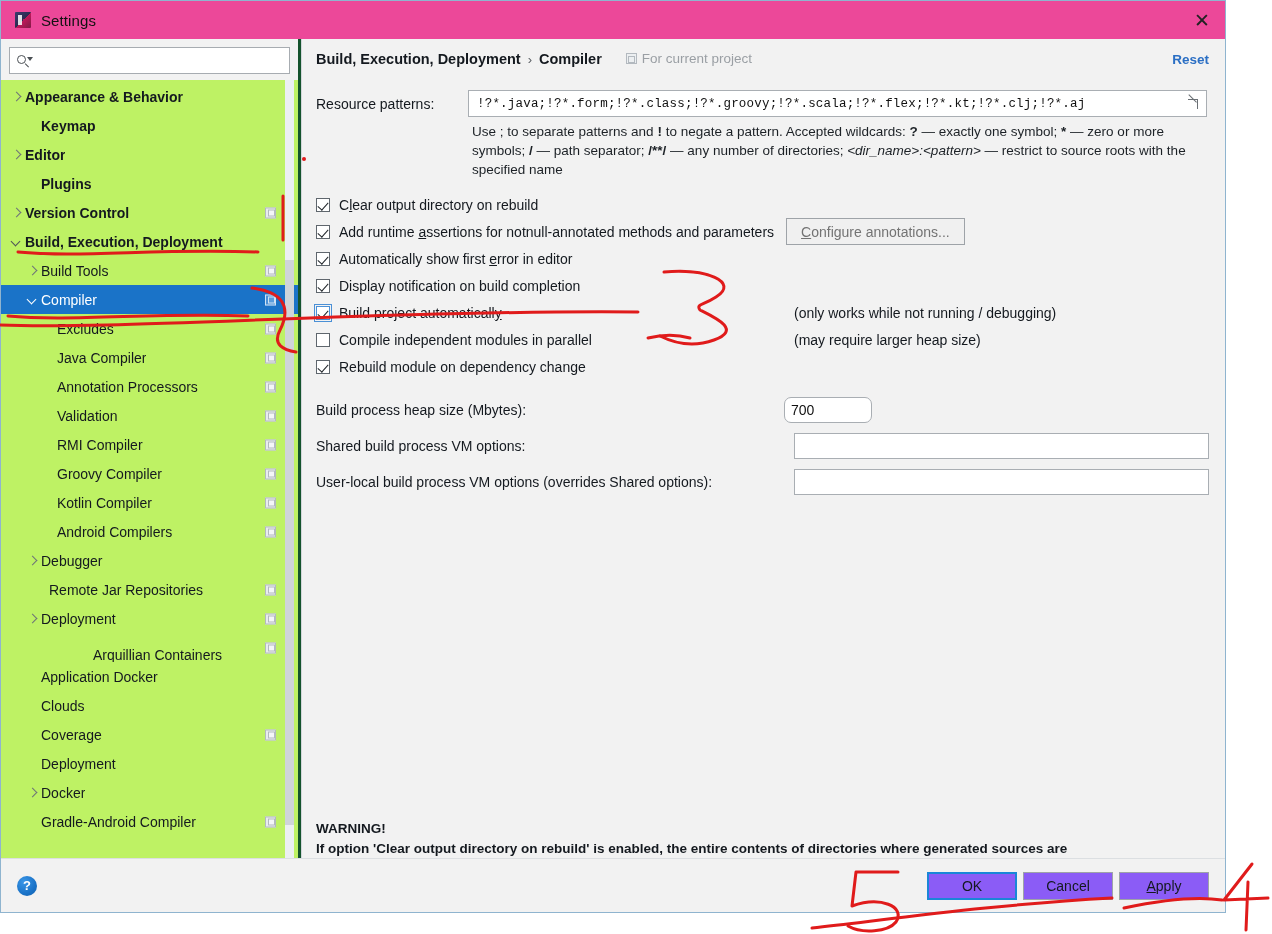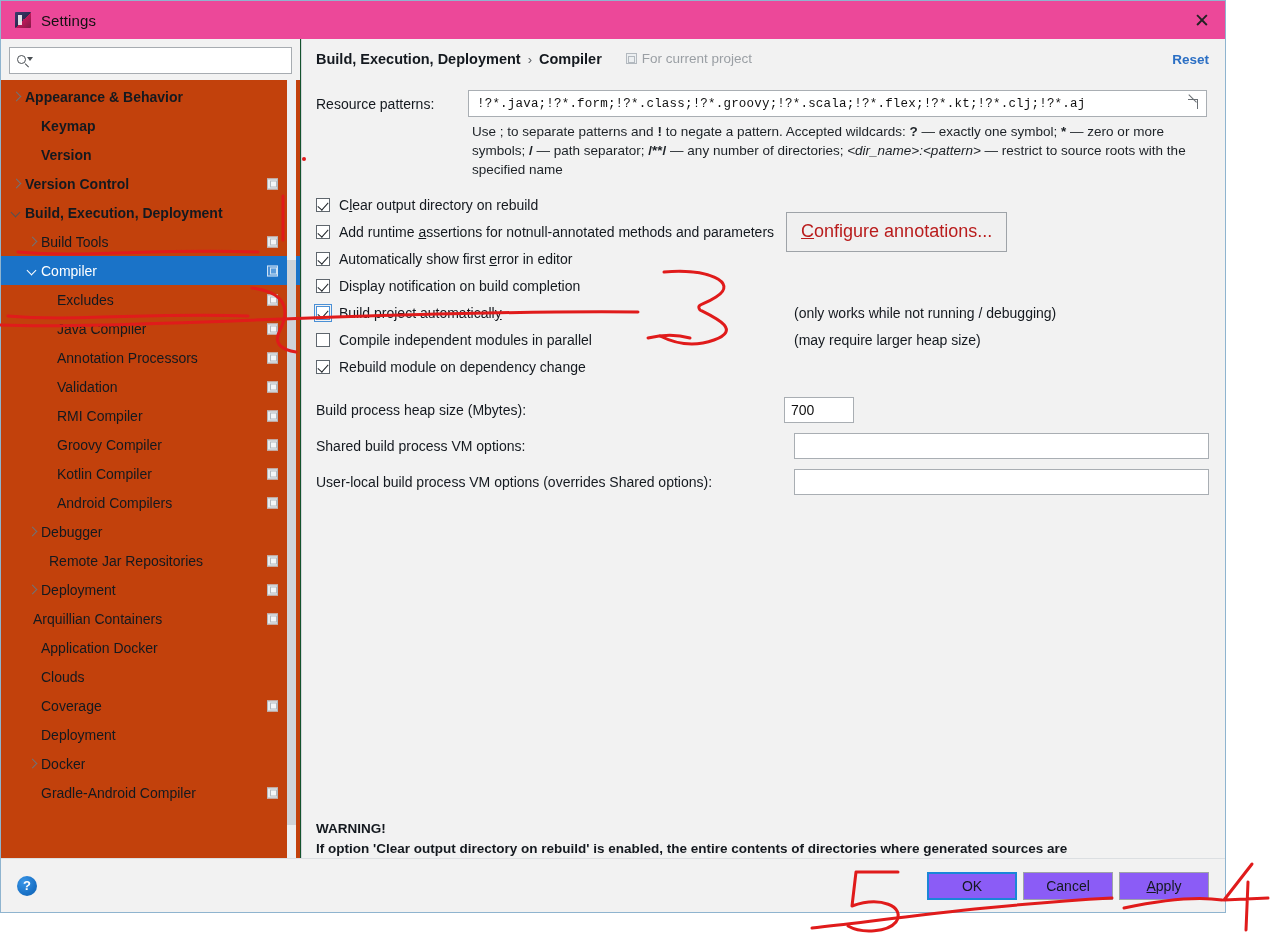--- a/index.html
+++ b/index.html
@@ -45,24 +45,24 @@
     display:flex; align-items:center; justify-content:center;
     font-size:19px; color:#222; cursor:pointer; font-family:"DejaVu Sans", sans-serif;
   }
 
   
   #body-split { flex:1 1 auto; display:flex; min-height:0; background:#f2f2f2; }
 
   
   #sidebar {
     width:300px; flex:0 0 300px;
-    background:#c2410c;
+    background:#bef264;
     display:flex; flex-direction:column;
     position:relative;
-    border-right:1px solid #14532d;
+    border-right:3px solid #14532d;
   }
   #search-wrap { padding:8px 8px 6px 8px; background:#f2f2f2; }
   #search-box {
     height:27px; background:#ffffff; border:1px solid #a7acb1;
     display:flex; align-items:center; padding:0 6px;
   }
   #search-icon { flex:0 0 auto; width:16px; height:16px; position:relative; margin-right:2px; }
   #search-icon .lens {
     position:absolute; left:1px; top:2px; width:9px; height:9px;
     border:1.4px solid #4a4f54; border-radius:50%;
@@ -189,39 +189,39 @@
   }
   .cb.checked::after{
     content:""; position:absolute; left:3px; top:1px; width:5px; height:9px;
     border-right:1.7px solid #1f2429; border-bottom:1.7px solid #1f2429;
     transform:rotate(42deg);
   }
   .cb.focused { outline:1px solid #4a90d6; outline-offset:1px; border-color:#4a90d6; }
   .cb-label { font-size:14px; color:#14191f; cursor:pointer; }
   .cb-label u { text-decoration:underline; }
   #cfg-annot-btn {
-    margin-left:12px; height:40px; padding:0 14px;
-    background:#f0f0f0; border:1px solid #9ea3a8; font-size:18px;
-    font-family:"Liberation Sans", sans-serif; color:#b91c1c; cursor:pointer;
+    margin-left:12px; height:27px; padding:0 14px;
+    background:#f0f0f0; border:1px solid #9ea3a8; font-size:14px;
+    font-family:"Liberation Sans", sans-serif; color:#737373; cursor:pointer;
   }
   .side-note {
     position:absolute; left:478px; font-size:14px; color:#14191f; white-space:nowrap;
   }
 
   
   #fieldgroup { margin-top:12px; }
   .f-row { display:flex; align-items:center; height:36px; }
   .f-label { font-size:14px; color:#14191f; flex:0 0 auto; }
   .f-input {
     background:#ffffff; border:1px solid #a9aeb3; height:26px;
     font-family:"Liberation Sans", sans-serif; font-size:14px; color:#111;
     padding:0 6px; outline:0;
   }
   #heap-label { width:468px; }
-  #heap-input { width:70px; }
+  #heap-input { width:88px;border-radius:7px; }
   #shared-label { width:478px; }
   #shared-input { width:416px; }
   #userlocal-label { width:478px; }
   #userlocal-input { width:416px; }
 
   
   #warning {
     position:absolute; left:14px; right:16px; top:780px;
     font-size:13.5px; line-height:20px; font-weight:bold; color:#14191f;
   }
@@ -278,23 +278,27 @@
       </div>
       <div id="tree">
         <div class="tree-item bold" style="padding-left: 8px;">
             <span class="arrow right"></span>
             <span class="label">Appearance &amp; Behavior</span>
           </div>
           <div class="tree-item bold" style="padding-left: 24px;">
             <span class="arrow"></span>
             <span class="label">Keymap</span>
           </div>
+          <div class="tree-item bold" style="padding-left: 8px;">
+            <span class="arrow right"></span>
+            <span class="label">Editor</span>
+          </div>
           <div class="tree-item bold" style="padding-left: 24px;">
             <span class="arrow"></span>
-            <span class="label">Version</span>
+            <span class="label">Plugins</span>
           </div>
           <div class="tree-item bold" style="padding-left: 8px;">
             <span class="arrow right"></span>
             <span class="label">Version Control</span>
             <span class="proj-icon"></span>
           </div>
           <div class="tree-item bold" style="padding-left: 8px;">
             <span class="arrow down"></span>
             <span class="label">Build, Execution, Deployment</span>
           </div>
@@ -355,21 +359,21 @@
           <div class="tree-item" style="padding-left: 32px;">
             <span class="arrow"></span>
             <span class="label">Remote Jar Repositories</span>
             <span class="proj-icon"></span>
           </div>
           <div class="tree-item" style="padding-left: 24px;">
             <span class="arrow right"></span>
             <span class="label">Deployment</span>
             <span class="proj-icon"></span>
           </div>
-          <div class="tree-item" style="padding-left: 16px;">
+          <div class="tree-item" style="padding-left: 24px; flex-direction: column;">
             <span class="arrow"></span>
             <span class="label">Arquillian Containers</span>
             <span class="proj-icon"></span>
           </div>
           <div class="tree-item" style="padding-left: 24px;">
             <span class="arrow"></span>
             <span class="label">Application Docker</span>
           </div>
           <div class="tree-item" style="padding-left: 24px;">
             <span class="arrow"></span>

